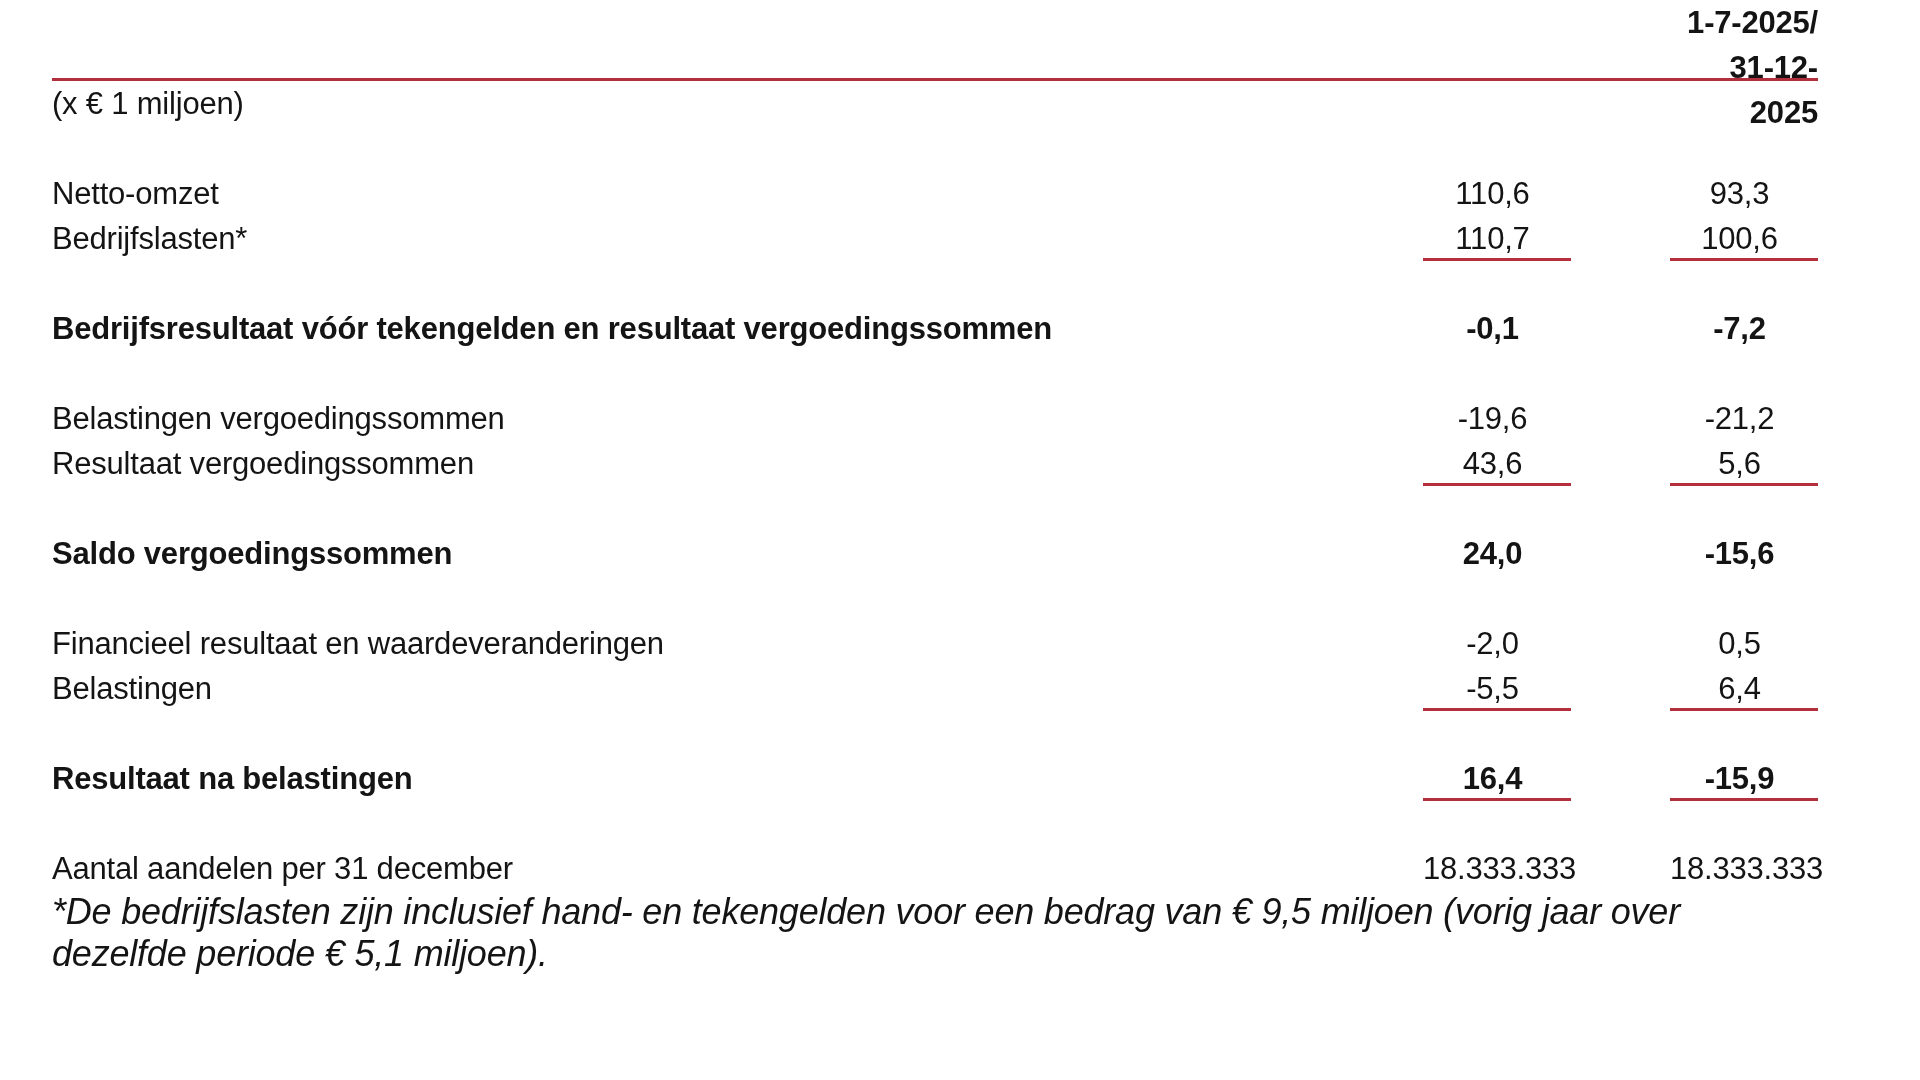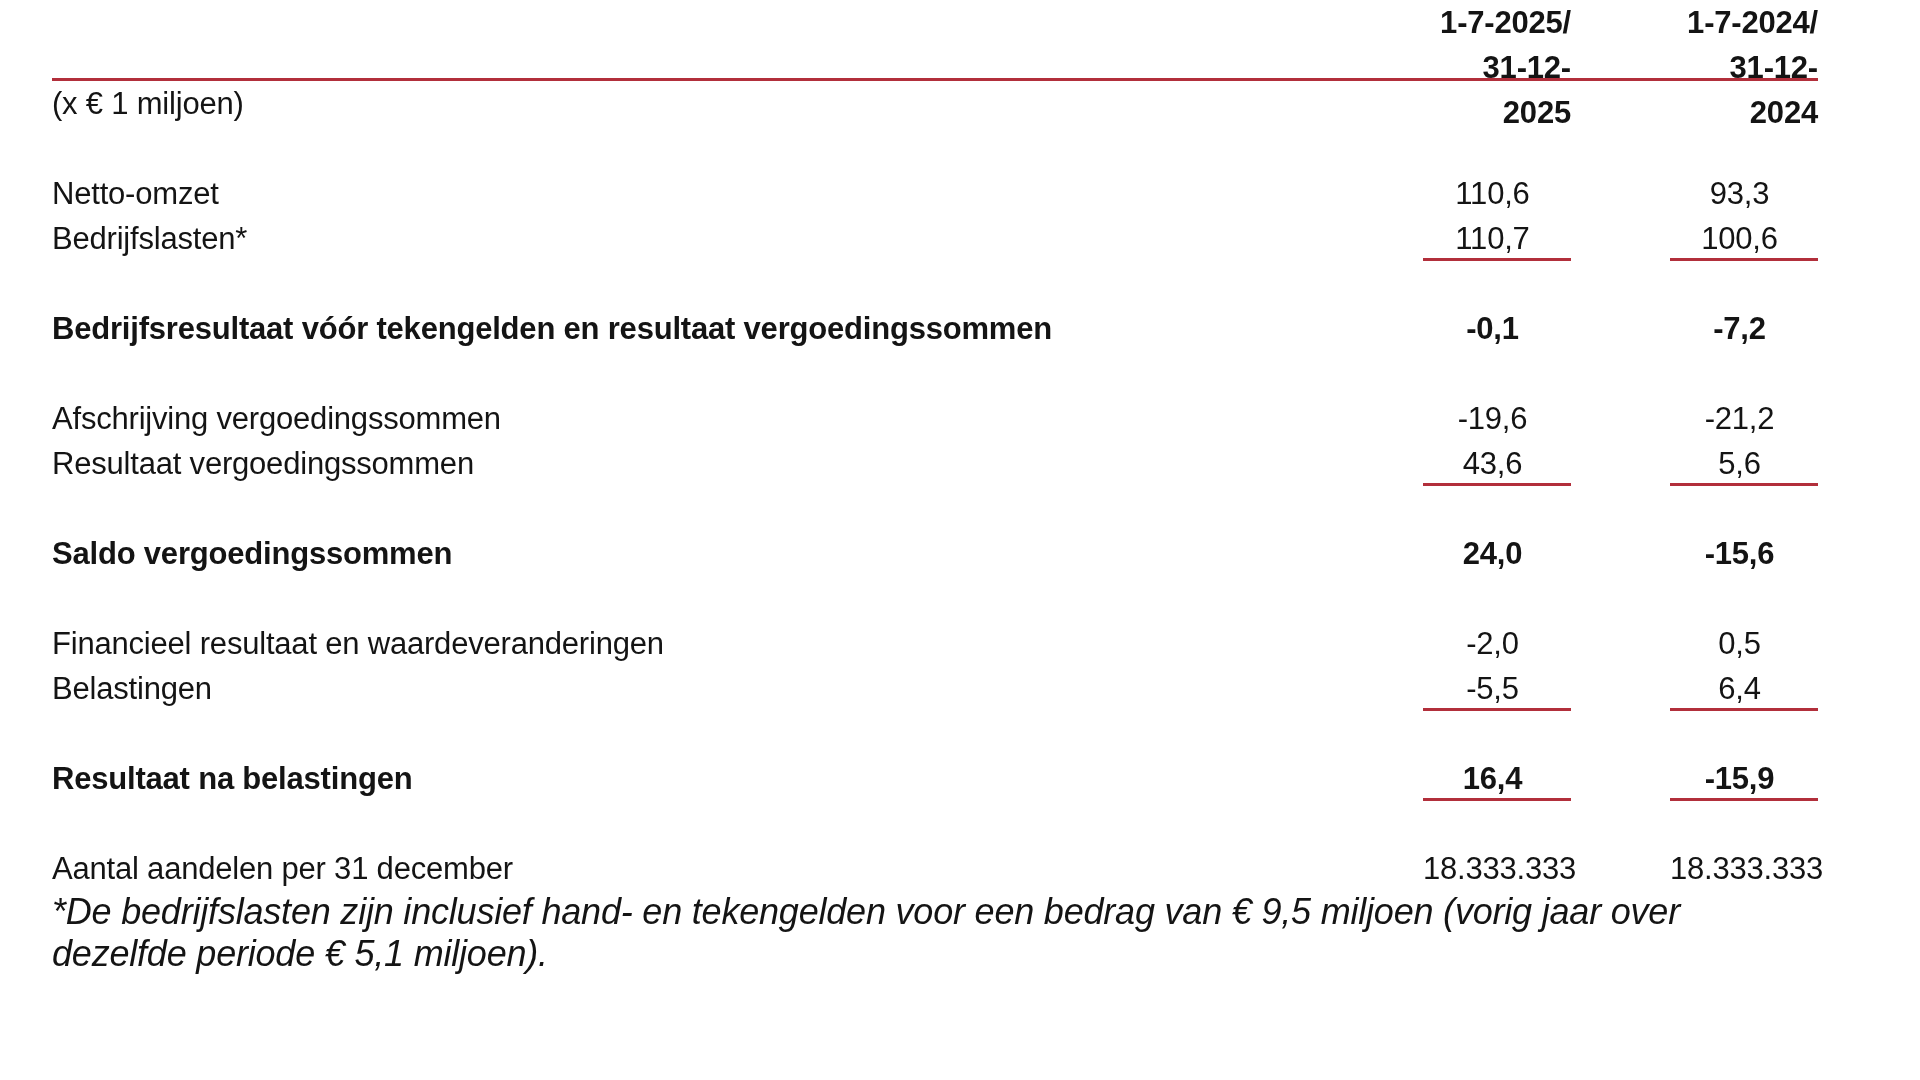--- a/index.html
+++ b/index.html
@@ -24,24 +24,20 @@
 </head>
 <body style="color: rgb(20, 20, 20);">
 
 <div class="sheet">
 
   <div class="row header-row">
     <div class="label"></div>
     <div class="cell">
       <span class="hline">1-7-2025/</span>
       <span class="hline">31-12-2025</span>
-    </div>
-    <div class="cell">
-      <span class="hline">1-7-2024/</span>
-      <span class="hline">31-12-2024</span>
     </div>
   </div>
 
   <div class="top-rule"></div>
 
   <div class="row unit-row">
     <div class="label">(x € 1 miljoen)</div>
   </div>
 
   <div>
@@ -66,21 +62,21 @@
       <div class="row data-row bold gap">
         <div class="label">Bedrijfsresultaat vóór tekengelden en resultaat vergoedingssommen</div>
         <div class="cell">
           <span class="val">-0,1</span>
         </div>
         <div class="cell">
           <span class="val">-7,2</span>
         </div>
       </div>
       <div class="row data-row gap">
-        <div class="label">Afschrijving vergoedingssommen</div>
+        <div class="label">Belastingen vergoedingssommen</div>
         <div class="cell">
           <span class="val">-19,6</span>
         </div>
         <div class="cell">
           <span class="val">-21,2</span>
         </div>
       </div>
       <div class="row data-row">
         <div class="label">Resultaat vergoedingssommen</div>
         <div class="cell u">

